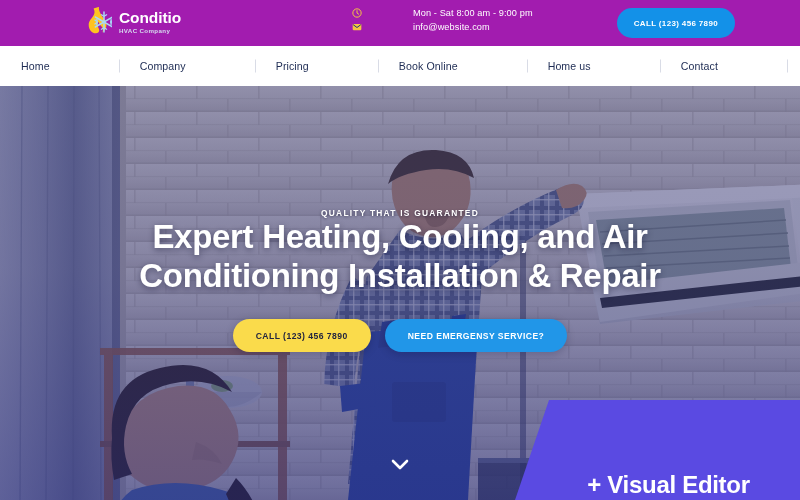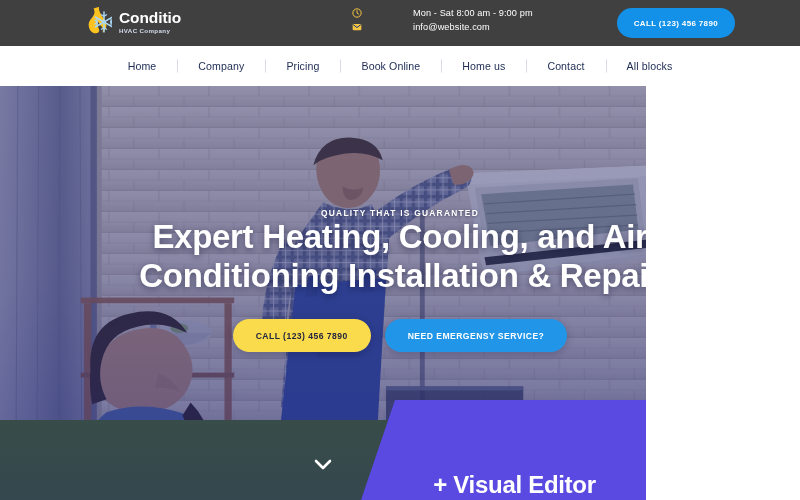--- a/index.html
+++ b/index.html
@@ -6,21 +6,21 @@
   html, body {
     width: 800px; height: 500px;
     font-family: "Liberation Sans", sans-serif;
     overflow: hidden; background: #ffffff;
   }
   #page { position: relative; width: 800px; height: 500px; overflow: hidden; }
 
   
   .topbar {
     position: absolute; top: 0; left: 0; width: 800px; height: 46px;
-    background: #404040;
+    background: #a21caf;
     display: flex; align-items: center;
   }
   .logo-wrap {
     position: absolute; left: 84px; top: 7px;
     display: flex; align-items: center; gap: 7px;
   }
   .logo-mark { width: 28px; height: 30px; display: block; }
   .logo-text { display: flex; flex-direction: column; line-height: 1; }
   .logo-name {
     color: #ffffff; font-size: 15.5px; font-weight: bold;
@@ -48,37 +48,37 @@
   }
   .call-btn span {
     color: #ffffff; font-size: 8px; font-weight: bold; letter-spacing: 0.35px;
     white-space: nowrap;
   }
 
   
   .navbar {
     position: absolute; top: 46px; left: 0; width: 800px; height: 40px;
     background: #ffffff;
-    display: flex; align-items: center; justify-content: center;
+    display: flex; align-items: center; justify-content: flex-start; gap: 48px;
   }
   .nav-item {
     position: relative; padding: 0 21px;
     color: #1d2b53; font-size: 10.6px; letter-spacing: 0.1px;
     cursor: pointer; white-space: nowrap;
   }
   .nav-item + .nav-item::before {
     content: ""; position: absolute; left: 0; top: 50%;
     transform: translateY(-50%);
     width: 1px; height: 13px; background: #d9dce6;
   }
 
   
   .hero {
-    position: absolute; top: 86px; left: 0; width: 646px; height: 414px;
-    overflow: hidden; background: #4d7c0f;
+    position: absolute; top: 86px; left: 0; width: 800px; height: 414px;
+    overflow: hidden; background: #701a75;
   }
   .hero-photo { position: absolute; inset: 0; }
   .hero-tint {
     position: absolute; inset: 0;
     background: linear-gradient(180deg,
        rgba(42,42,105,0.46) 0%,
        rgba(45,45,110,0.50) 45%,
        rgba(38,40,118,0.62) 100%);
   }
 

